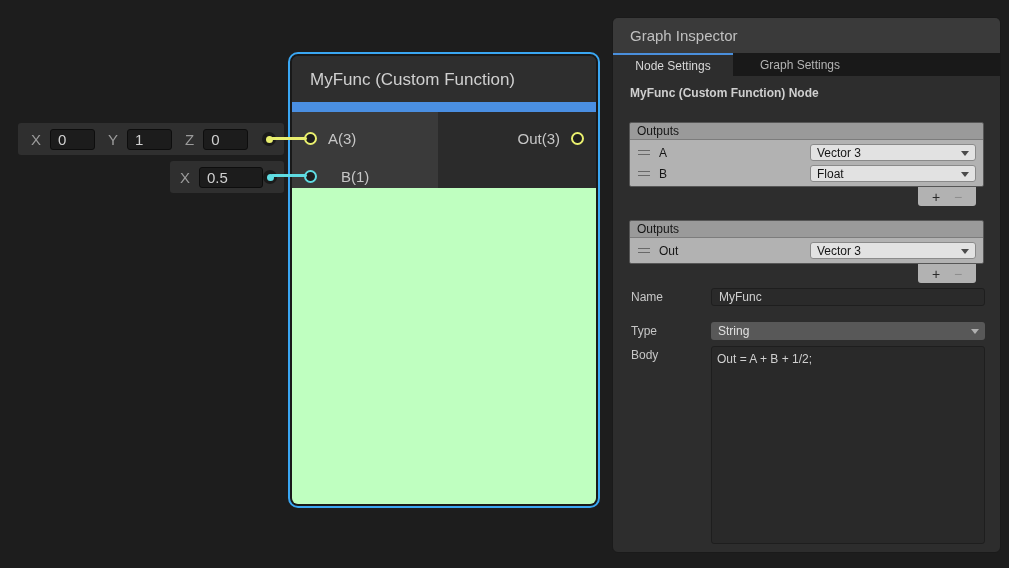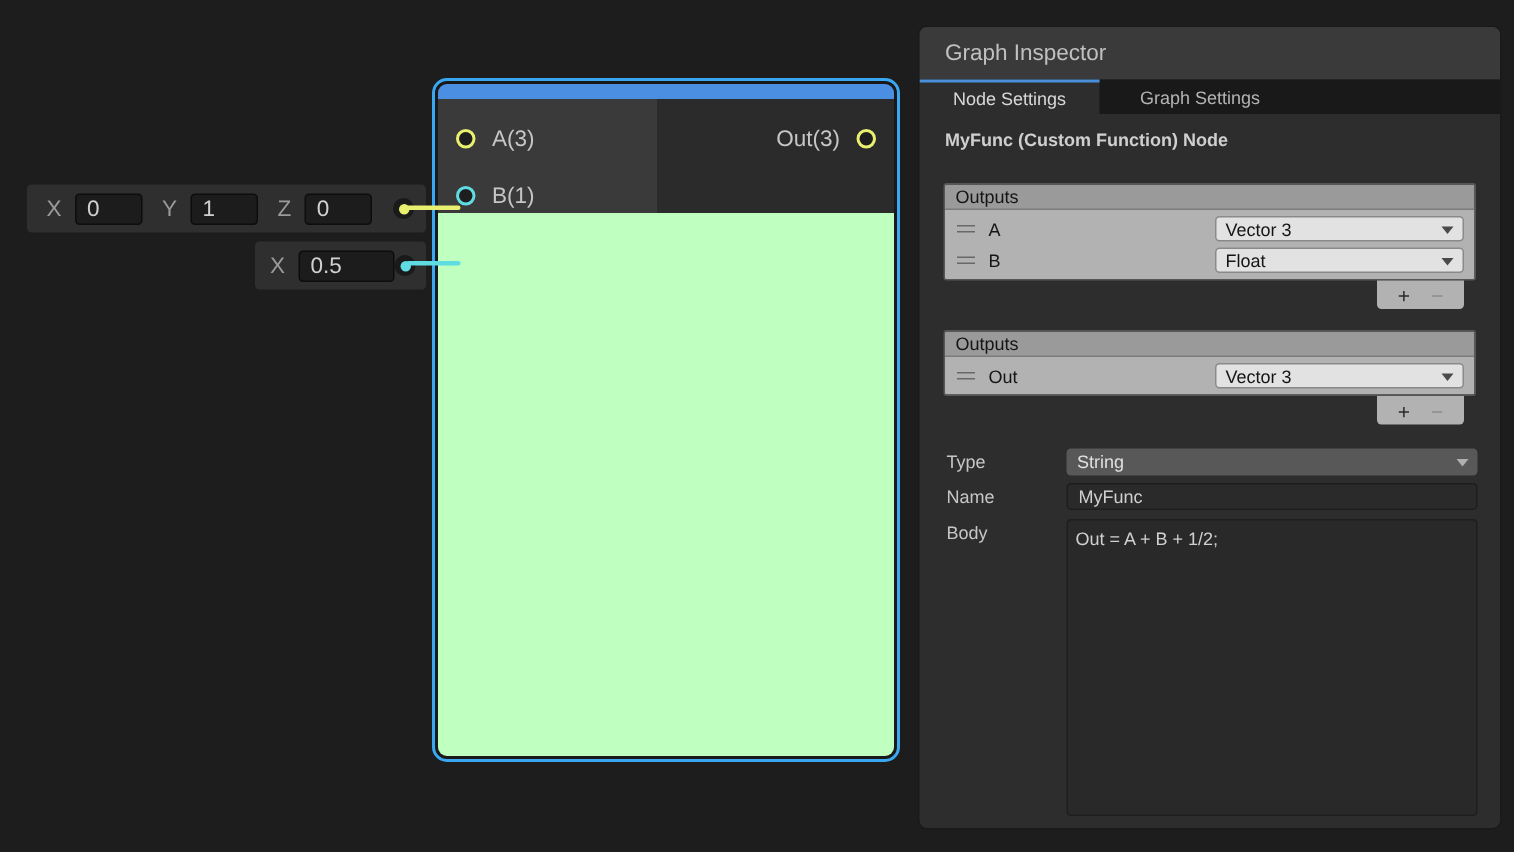--- a/index.html
+++ b/index.html
@@ -19,21 +19,21 @@
     padding:2px; z-index:2;
   }
   .node-body { height:100%; border-radius:6px; overflow:hidden; display:flex; flex-direction:column; background:var(--node-bg); }
   .node-title { height:46px; line-height:48px; padding-left:18px; font-size:17px; color:var(--title-text); background:var(--node-bg); white-space:nowrap; }
   .blue-bar { height:10px; background:var(--blue-bar); }
   .ports { height:76px; display:flex; }
   .ports-left { width:146px; background:var(--ports-left-bg); }
   .ports-right { flex:1; background:var(--ports-right-bg); }
   .port-row { display:flex; align-items:center; height:24px; padding-left:12px; }
   .port-row.first { margin-top:14px; }
-  .port-row.second { margin-top:14px; }
+  .port-row.second { margin-top:14px;gap:13px; }
   .port-row.out { justify-content:flex-end; padding-left:0; padding-right:12px; margin-top:14px; }
   .ring { width:13px; height:13px; border-radius:50%; border:2px solid; background:#1e1e1e; flex:none; }
   .ring.yellow { border-color:var(--vec3-yellow); }
   .ring.cyan { border-color:var(--float-cyan); }
   .port-label { font-size:15px; color:var(--port-label); margin-left:11px; }
   .port-row.out .port-label { margin-left:0; margin-right:11px; }
   .preview { flex:1; background:var(--preview-green); }
 
   
   .widget {
@@ -134,20 +134,21 @@
   <span class="dot-well">
       <span class="dot cyan"></span>
     </span>
 </div>
 
 <div class="wire a"></div>
 <div class="wire b"></div>
 
 <div class="node">
   <div class="node-body">
+    <div class="node-title">MyFunc (Custom Function)</div>
     <div class="blue-bar"></div>
     <div class="ports">
       <div class="ports-left">
         <div class="port-row first">
           <span class="ring yellow"></span>
           <span class="port-label">A(3)</span>
         </div>
         <div class="port-row second">
           <span class="ring cyan"></span>
           <span class="port-label">B(1)</span>
@@ -219,30 +220,30 @@
       </div>
     </div>
     <div class="list-footer">
       <div class="footer-box">
         <span class="btn-add">+</span>
         <span class="btn-remove">−</span>
       </div>
     </div>
   </div>
 
+  <div class="frow name">
+    <span class="flabel">Name</span>
+    <input class="text-input" value="MyFunc" style="">
+  </div>
+
   <div class="frow type">
     <span class="flabel">Type</span>
     <div class="dd-dark">
       <span>String</span>
       <span class="dd-arrow"></span>
     </div>
   </div>
 
-  <div class="frow name">
-    <span class="flabel">Name</span>
-    <input class="text-input" value="MyFunc" style="">
-  </div>
-
   <div class="frow body">
     <span class="flabel">Body</span>
     <textarea class="textarea" spellcheck="false" style="">Out = A + B + 1/2;</textarea>
   </div>
 </div>
 
 </body></html>

